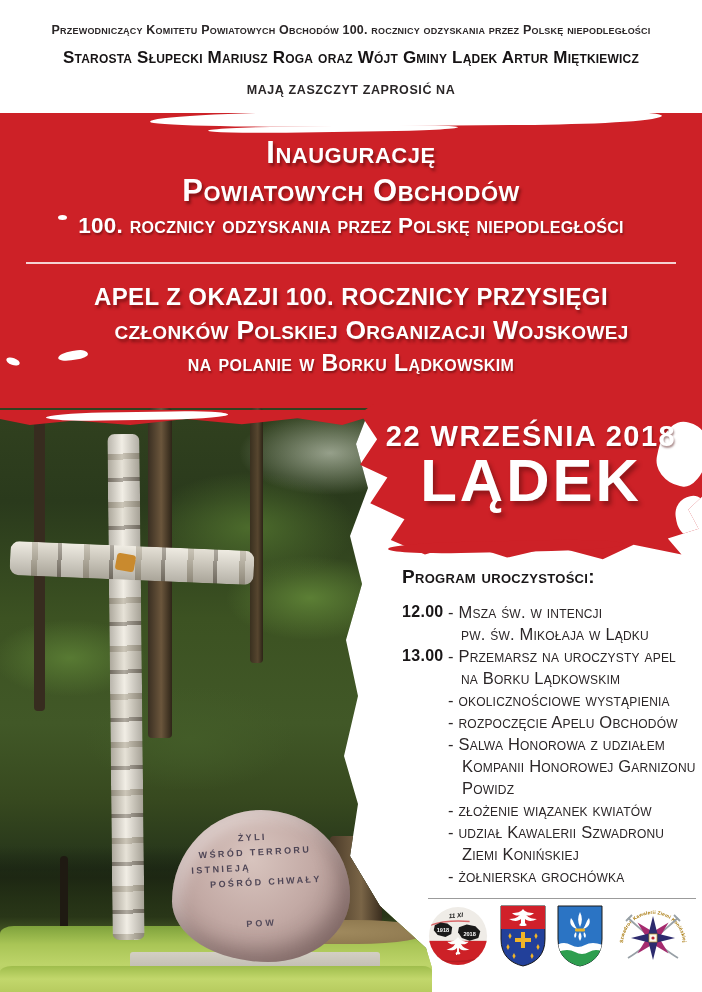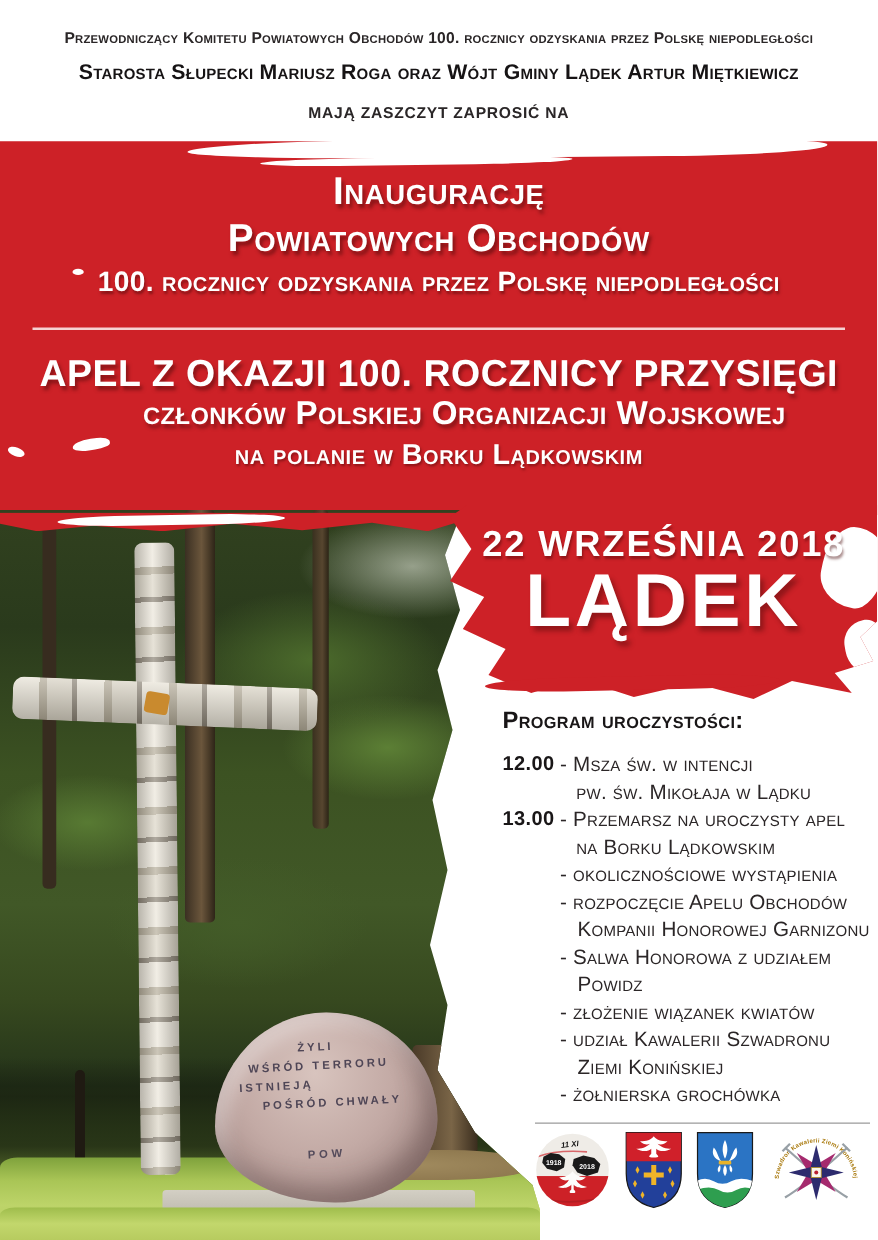--- a/index.html
+++ b/index.html
@@ -20,21 +20,21 @@
   .brush-top2{top:13px;left:208px;width:250px;height:6px;background:#fff;border-radius:50%/80%;transform:rotate(-.8deg);}
   .speck{background:#fff;border-radius:50%;}
   .sp1{top:102px;left:58px;width:9px;height:5px;}
   .sp2{top:245px;left:6px;width:14px;height:7px;transform:rotate(20deg);}
   .sp3{top:238px;left:58px;width:30px;height:9px;border-radius:60% 40% 50% 50%/70% 60% 50% 50%;transform:rotate(-8deg);}
   .banner-text{color:#fff;font-weight:800;}
   .rb-t1{top:22px;font-size:31px;font-variant:small-caps;letter-spacing:.5px;text-shadow:2px 3px 3px rgba(70,8,8,.55);}
   .rb-t2{top:60px;font-size:31px;font-variant:small-caps;letter-spacing:.5px;text-shadow:2px 3px 3px rgba(70,8,8,.55);}
   .rb-t3{top:100px;font-size:22.5px;font-variant:small-caps;letter-spacing:.3px;text-shadow:1px 2px 2px rgba(70,8,8,.5);}
   .rb-divider{top:149px;left:26px;width:650px;height:2px;background:rgba(255,255,255,.8);}
-  .rb-a1{top:170px;font-size:30px;letter-spacing:.4px;text-shadow:2px 3px 3px rgba(70,8,8,.5);text-align:center;}
+  .rb-a1{top:170px;font-size:24px;letter-spacing:.4px;text-shadow:2px 3px 3px rgba(70,8,8,.5);text-align:center;}
   .rb-a2{top:202px;font-size:26.5px;font-variant:small-caps;letter-spacing:.3px;text-shadow:2px 3px 3px rgba(70,8,8,.5);margin-left:41px;}
   .rb-a3{top:237px;font-size:23px;font-variant:small-caps;letter-spacing:.4px;text-shadow:1px 2px 2px rgba(70,8,8,.5);}
 
   
   .photo{left:0;top:408px;width:432px;height:584px;
     background:
       radial-gradient(ellipse 130px 60px at 330px 45px, rgba(236,240,228,.55), rgba(236,240,228,0) 70%),
       radial-gradient(ellipse 150px 80px at 250px 120px, #4c6b2c, rgba(76,107,44,0) 70%),
       radial-gradient(ellipse 120px 60px at 310px 190px, #5c7f35, rgba(92,127,53,0) 70%),
       radial-gradient(ellipse 110px 55px at 70px 250px, #587a33, rgba(88,122,51,0) 70%),
@@ -192,22 +192,22 @@
       <span class="prog-time">13.00</span>
       <span class="prog-lines">
         <span class="pl">- Przemarsz na uroczysty apel</span>
         <span class="pl cont">na Borku Lądkowskim</span>
       </span>
     </div>
 
     <div class="prog-sub">
       <span class="pl">- okolicznościowe wystąpienia</span>
       <span class="pl">- rozpoczęcie Apelu Obchodów</span>
+      <span class="pl">- Salwa Honorowa z udziałem</span>
       <span class="pl cont">Kompanii Honorowej Garnizonu</span>
-      <span class="pl">- Salwa Honorowa z udziałem</span>
       <span class="pl cont">Powidz</span>
       <span class="pl">- złożenie wiązanek kwiatów</span>
       <span class="pl">- udział Kawalerii Szwadronu</span>
       <span class="pl cont">Ziemi Konińskiej</span>
       <span class="pl">- żołnierska grochówka</span>
     </div>
   </div>
 
   <div class="abs divider2"></div>
 

